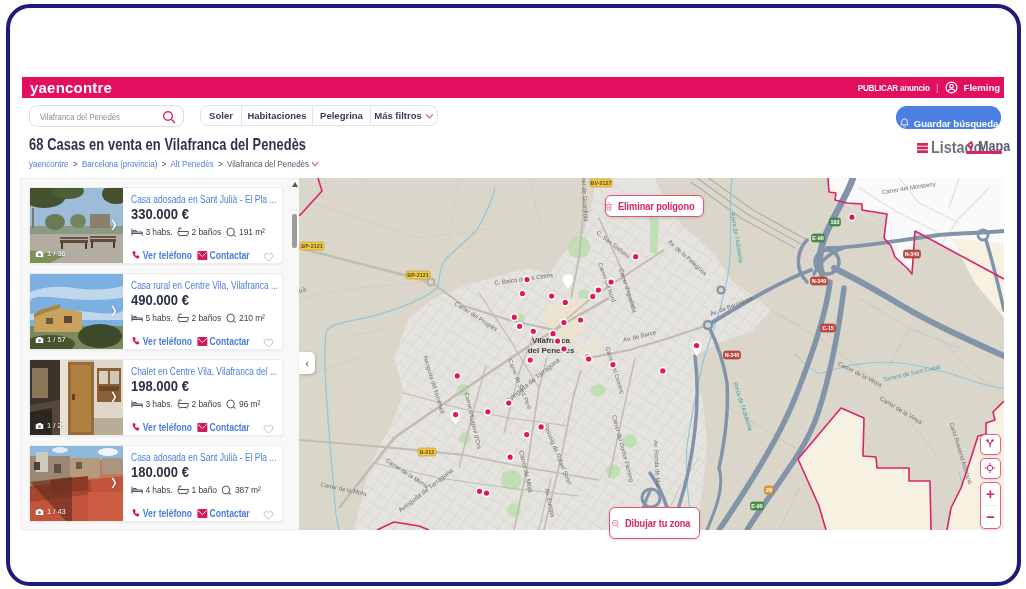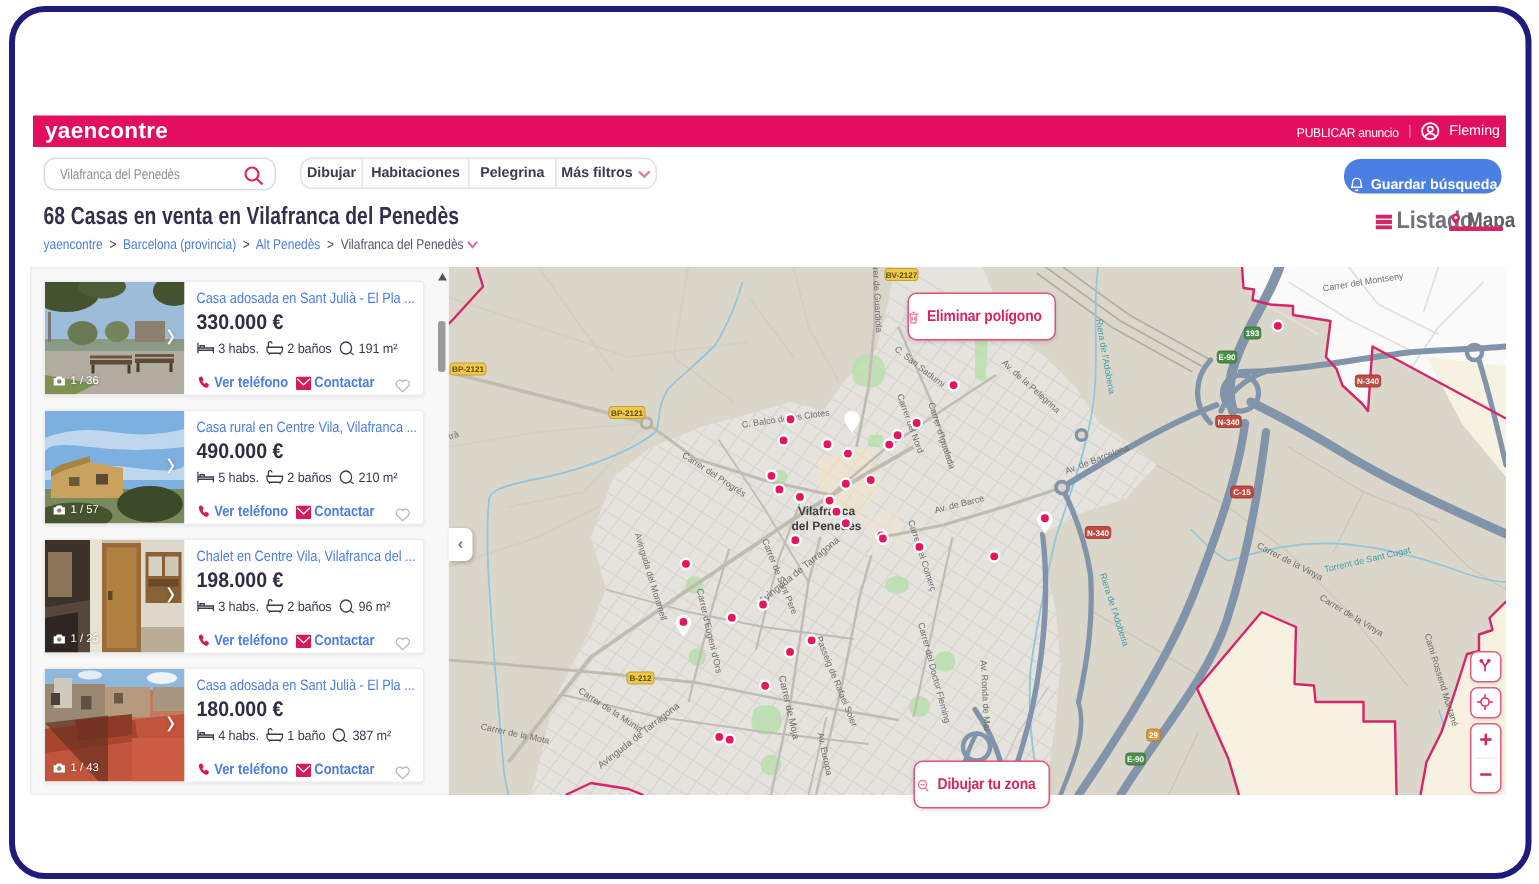--- a/index.html
+++ b/index.html
@@ -1,19 +1,19 @@
 <!DOCTYPE html>
 <html><head><meta charset="utf-8">
 <style>
 *{margin:0;padding:0;box-sizing:border-box}
 html,body{width:1026px;height:589px;background:#fff;font-family:"Liberation Sans",sans-serif;overflow:hidden}
 #frame{position:absolute;left:6px;top:4px;width:1015px;height:582px;border:4px solid #1e1b7b;border-radius:24px}
 #header{position:absolute;left:22px;top:77px;width:982px;height:21px;background:#e40e5e;color:#fff}
 #logo{position:absolute;left:8px;top:2px;font-size:15px;font-weight:bold;letter-spacing:.2px}
-#hdr-right{position:absolute;right:4px;top:4px;font-size:9.5px;font-weight:normal;color:#fff;display:flex;align-items:center;gap:6px}
+#hdr-right{position:absolute;right:4px;top:4px;font-size:9.5px;font-weight:bold;color:#fff;display:flex;align-items:center;gap:6px}
 #searchbox{position:absolute;left:29px;top:105px;width:155px;height:22px;border:1px solid #dcdce2;border-radius:8px;background:#fff}
 #searchbox span{position:absolute;left:10px;top:5px;font-size:9.5px;color:#8d8d99;transform:scaleX(.82);transform-origin:0 50%;white-space:nowrap}
 #filters{position:absolute;left:200px;top:105px;height:21px;display:flex;border:1px solid #e2e2e8;border-radius:8px;background:#fff}
 #filters div{font-size:9.5px;font-weight:bold;color:#3a3a55;display:flex;align-items:center;justify-content:center;border-right:1px solid #e2e2e8;padding:0;white-space:nowrap}
 #filters div:last-child{border-right:none}
 #savebtn{position:absolute;left:896px;top:106px;width:105px;height:23px;background:#4b7fe2;border-radius:11px;color:#fff;font-size:9.5px;font-weight:bold;display:flex;align-items:flex-end;justify-content:center;gap:4px;white-space:nowrap}
 #title{position:absolute;left:29px;top:135px;font-size:16.5px;font-weight:bold;color:#31314e;letter-spacing:.1px;transform:scaleX(.78);transform-origin:0 0;white-space:nowrap}
 #crumbs{position:absolute;left:29px;top:158px;font-size:9.5px;color:#3c3c52;transform:scaleX(.84);transform-origin:0 0;white-space:nowrap}
 #crumbs a{color:#4a7de0;text-decoration:none}
 #panel{position:absolute;left:20px;top:178px;width:279px;height:352px;background:#f8f8f8;border:1px solid #ebebeb;border-right:none}
@@ -23,21 +23,21 @@
 .cp{position:absolute;left:101px;top:18px;font-size:14px;font-weight:bold;color:#2e2e44;transform:scaleX(.93);transform-origin:0 0}
 .cd{position:absolute;left:101px;top:39px;font-size:9px;color:#3a3a50;display:flex;align-items:center;white-space:nowrap;letter-spacing:-.1px;transform:scaleX(.94);transform-origin:0 0}
 .cl{position:absolute;left:101px;top:62px;font-size:10px;font-weight:bold;color:#4a7de0;display:flex;align-items:center;white-space:nowrap;transform:scaleX(.86);transform-origin:0 0}
 .heart{position:absolute;right:8px;top:64px}
 .chev{position:absolute;left:81px;top:26px;color:#fff;font-size:17px;transform:scaleY(1.5);text-shadow:0 0 2px rgba(0,0,0,.25)}
 .cnt{position:absolute;left:5px;bottom:5px;color:#fff;font-size:7.5px;display:flex;align-items:center;gap:3px;text-shadow:0 0 2px rgba(0,0,0,.4)}
 #mapwrap{position:absolute;left:299px;top:178px;width:705px;height:352px;overflow:hidden}
 .mapbtn{position:absolute;background:#fff;border:1.5px solid #e0537b;border-radius:6px;color:#d62562;font-weight:bold;display:flex;align-items:center;justify-content:center;gap:4px;box-shadow:0 1px 3px rgba(0,0,0,.15);white-space:nowrap}
 .mapbtn svg{flex-shrink:0}
 .mapbtn span{transform:scaleX(.88);transform-origin:0 50%;display:inline-block;letter-spacing:-.1px}
-#elim{left:605px;top:195px;width:99px;height:32px;font-size:10.5px}
+#elim{left:605px;top:195px;width:99px;height:22px;font-size:10.5px}
 #dibu{left:609px;top:507px;width:91px;height:32px;font-size:10.5px}
 .mctl{position:absolute;left:980px;background:#fff;border:1.5px solid #dd6186;border-radius:5px;color:#d62562;box-shadow:0 1px 2px rgba(0,0,0,.1)}
 #chevtab{position:absolute;left:299px;top:352px;width:16px;height:22px;background:#fff;border-radius:0 5px 5px 0;box-shadow:1px 1px 3px rgba(0,0,0,.2);color:#7a7a7a;font-size:11px;font-weight:bold;display:flex;align-items:center;justify-content:center}
 #sthumb{position:absolute;left:292px;top:214px;width:5px;height:34px;background:#9b9b9b;border-radius:2px}
 #sarrow{position:absolute;left:292px;top:182px;width:0;height:0;border-left:3px solid transparent;border-right:3px solid transparent;border-bottom:5px solid #555}
 </style></head>
 <body>
 <div id="frame"></div>
 <div id="header">
   <div id="logo">yaencontre</div>
@@ -53,21 +53,21 @@
   </div>
 </div>
 <div id="searchbox">
     <span>Vilafranca del Penedès</span>
   <svg style="position:absolute;right:6px;top:3px" width="16" height="16" viewBox="0 0 24 24" fill="none" stroke="#e0275f" stroke-width="2.2">
       <circle cx="10.5" cy="10.5" r="6.5"></circle>
       <path d="M15.5 15.5 L21 21"></path>
     </svg>
 </div>
 <div id="filters">
-  <div style="width:41px">Dibujar</div>
+  <div style="width:41px">Soler</div>
   <div style="width:71px">Habitaciones</div>
   <div style="width:58px">Pelegrina</div>
   <div style="width:66px">Más filtros <svg style="margin-left:3px" width="9" height="6" viewBox="0 0 10 6" fill="none" stroke="#e585a5" stroke-width="1.8">
         <path d="M1 1 L5 5 L9 1"></path>
       </svg></div>
 </div>
 <div id="savebtn"><svg width="11" height="12" viewBox="0 0 24 24" fill="none" stroke="#fff" stroke-width="2">
       <path d="M18 9a6 6 0 0 0-12 0c0 6-2 7-2 7h16s-2-1-2-7"></path>
       <path d="M10 19.5a2.2 2.2 0 0 0 4 0"></path>
     </svg>Guardar búsqueda</div>

